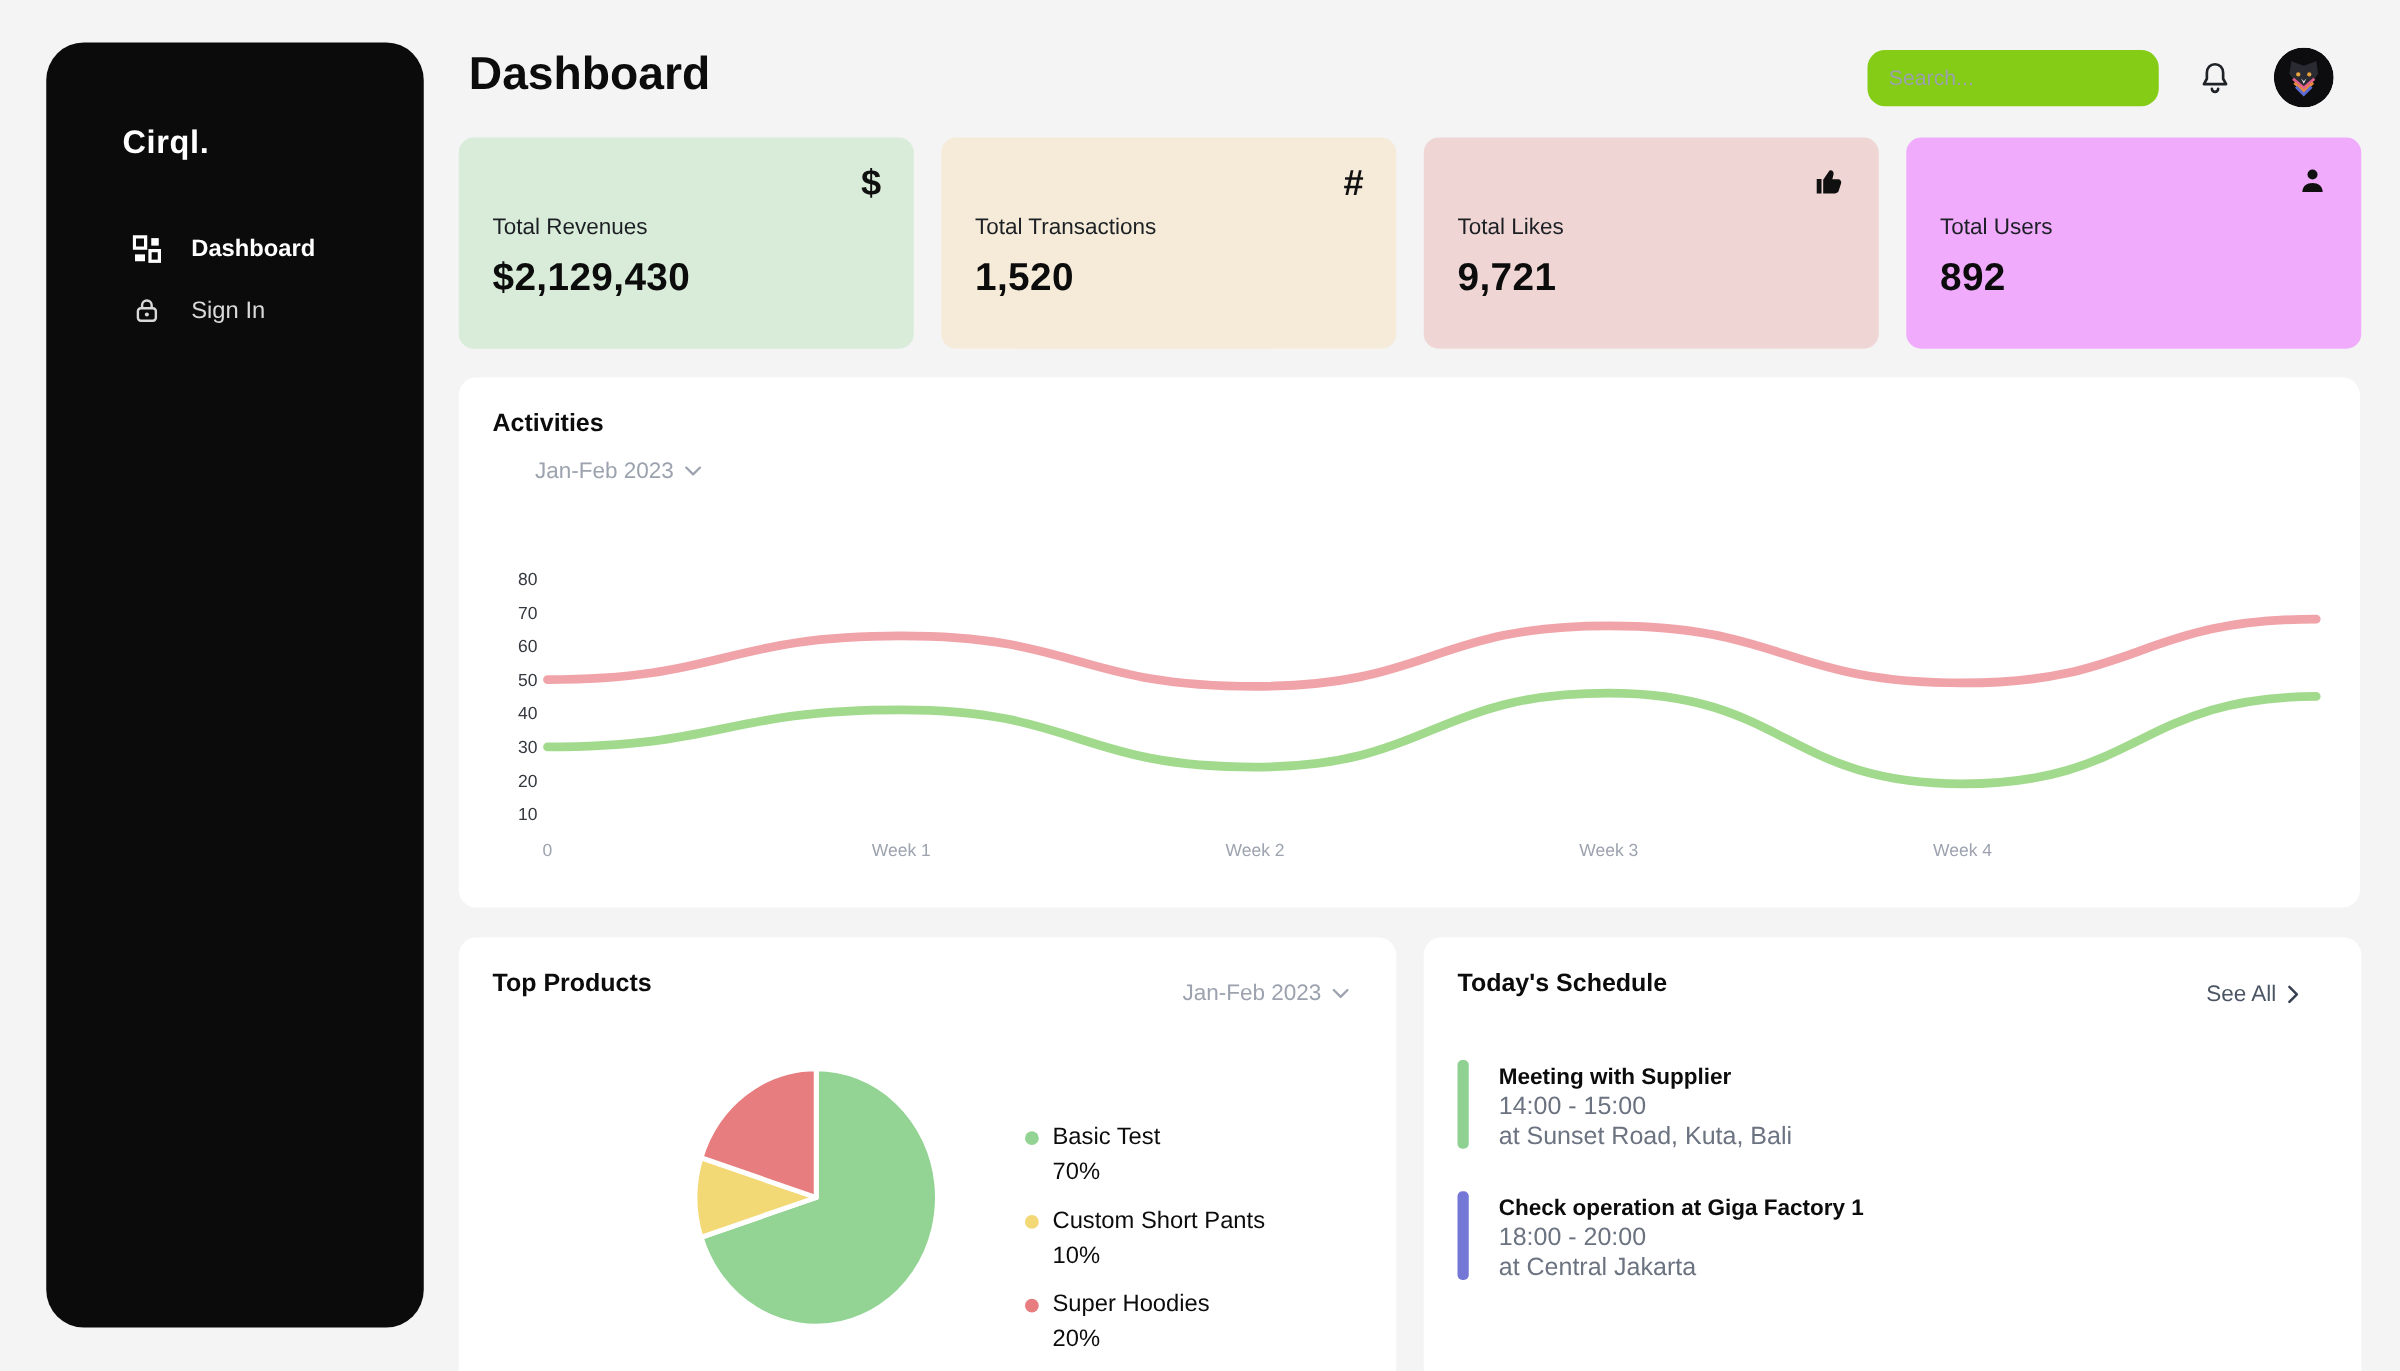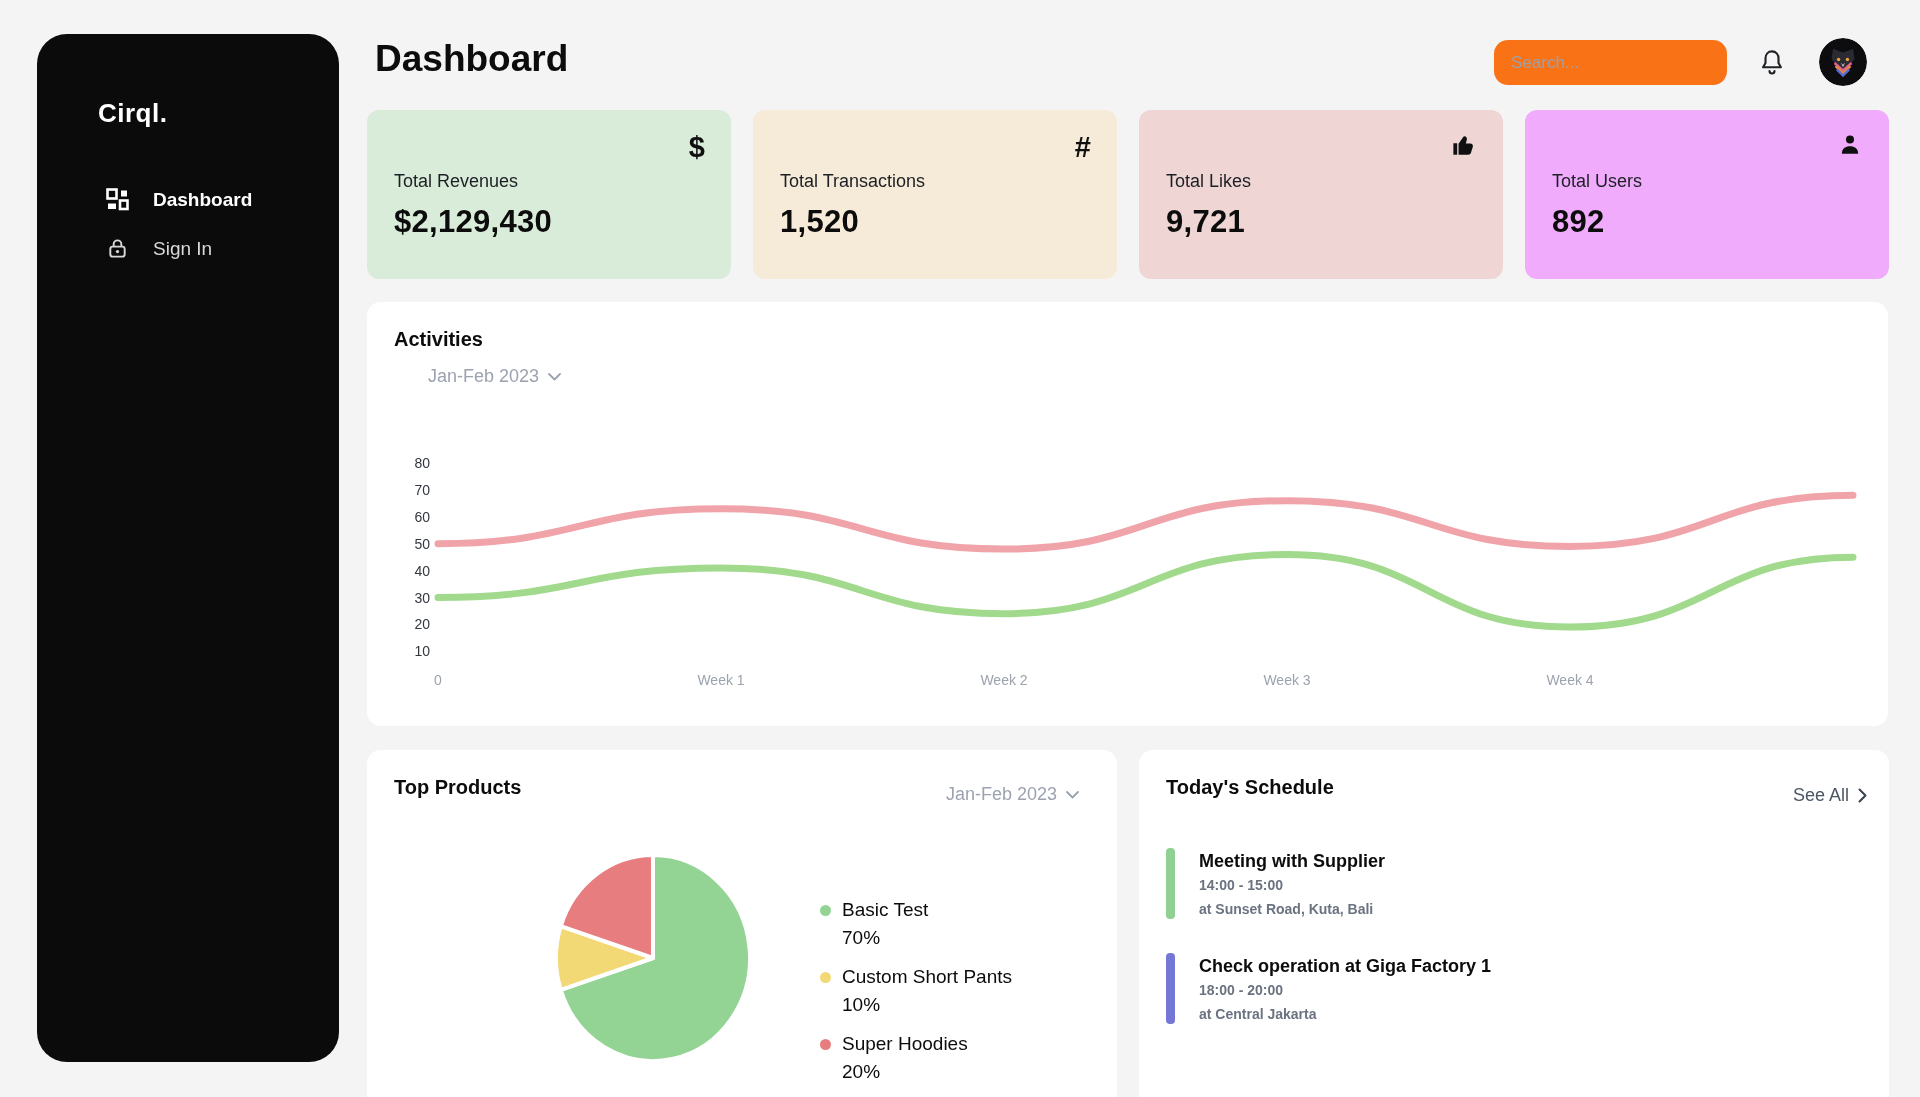--- a/index.html
+++ b/index.html
@@ -25,21 +25,21 @@
     font-size:19px;
   }
   .menu-item .mi-label { color:#d9d9d9; font-weight:400; }
   .menu-item.active .mi-label { color:#ffffff; font-weight:700; }
   .menu-item svg { flex:0 0 auto; }
 
   
   .page-title { position:absolute; left:375px; top:38px; font-size:37px; font-weight:700; color:#0c0c0c; }
   .search-box {
     position:absolute; left:1494px; top:40px; width:233px; height:45px;
-    background:#f97316; border-radius:14px;
+    background:#84cc16; border-radius:14px;
     display:flex; align-items:center; padding:0 14px 0 17px;
   }
   .search-box input {
     border:none; outline:none; flex:1; font-size:17px;
     font-family:"Liberation Sans", sans-serif; color:#374151; background:transparent;
   }
   .search-box input::placeholder { color:#9ba1ab; }
   .bell-btn { position:absolute; left:1757px; top:47px; width:30px; height:30px; cursor:pointer; }
   .avatar {
     position:absolute; left:1819px; top:38px; width:48px; height:48px;
@@ -72,28 +72,28 @@
   .period-right { left:auto; right:38px; top:34px; }
   #pie-chart { position:absolute; left:180px; top:100px; }
   .legend { position:absolute; left:453px; top:146px; font-size:19px; color:#0c0c0c; }
   .legend-item { margin-bottom:11px; }
   .lg-row { display:flex; align-items:center; gap:11px; line-height:28px; }
   .lg-dot { width:11px; height:11px; border-radius:50%; flex:0 0 auto; }
   .lg-pct { margin-left:22px; line-height:28px; }
 
   .card-schedule { left:1139px; top:750px; width:750px; height:420px; }
   .see-all {
-    position:absolute; right:22px; top:35px;
+    position:absolute; right:50px; top:35px;
     display:flex; align-items:center; gap:9px;
     font-size:18px; color:#4b5563; cursor:pointer;
   }
   .sched-item { position:absolute; left:27px; display:flex; gap:24px; cursor:pointer; }
   .sched-bar { width:9px; height:71px; border-radius:4px; flex:0 0 auto; }
   .sched-title { font-size:18px; font-weight:700; color:#0c0c0c; line-height:24px; padding-top:1px; }
-  .sched-sub { font-size:14px; color:#6b7280; line-height:24px;font-weight:bold; }
+  .sched-sub { font-size:20px; color:#6b7280; line-height:24px; }
 
   .axis-y { font-size:14px; fill:#33383f; }
   .axis-x { font-size:14px; fill:#9ca3af; }
 </style>
 </head>
 <body>
 
 <aside class="sidebar">
   <div class="logo">Cirql.</div>
   <nav class="menu">

